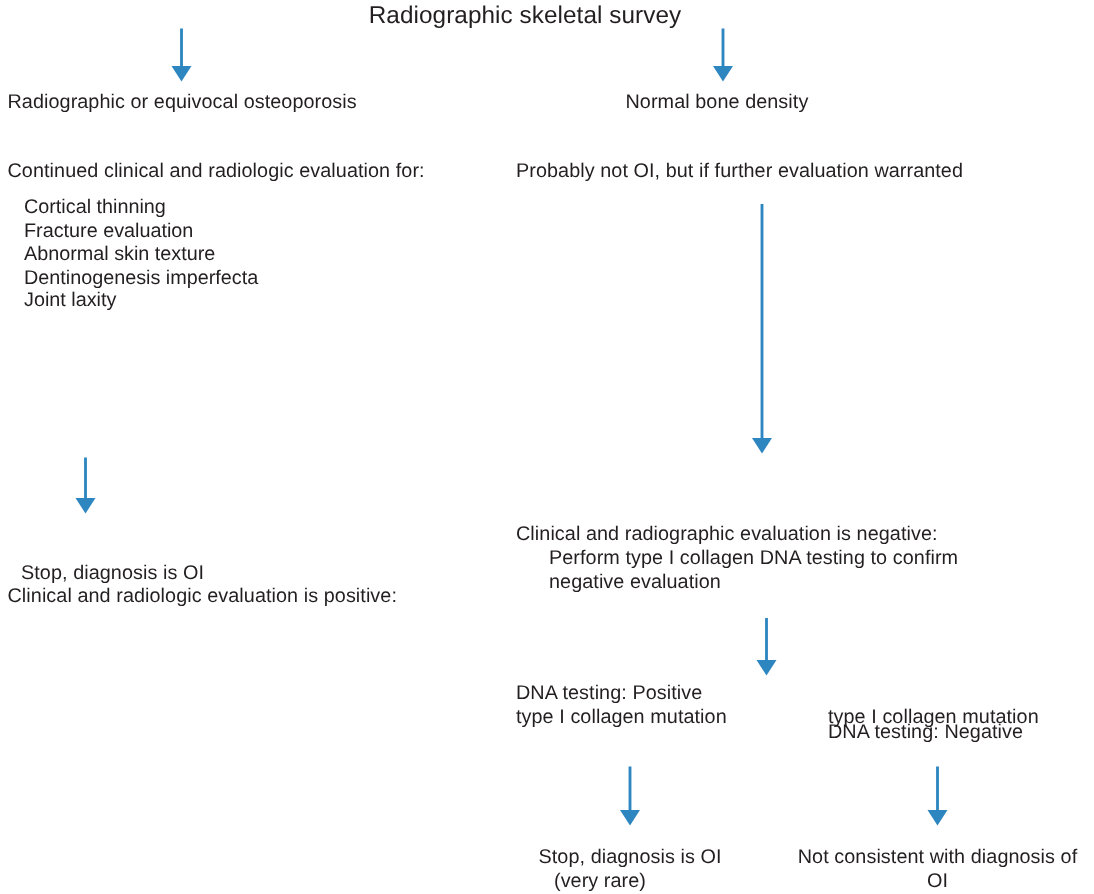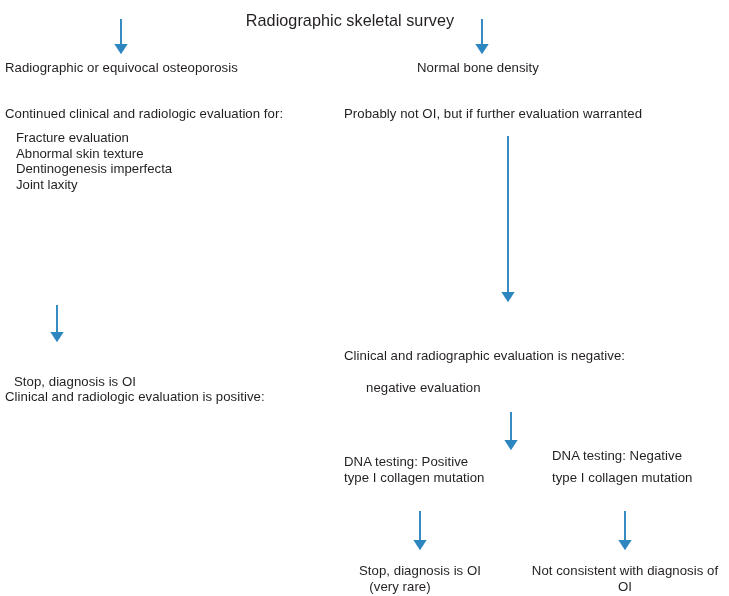--- a/index.html
+++ b/index.html
@@ -54,21 +54,21 @@
     font-size: 13.2px;
     line-height: 15.6px;
     white-space: pre;
   }
 </style>
 </head>
 <body>
 
 <div class="canvas">
 
-  <div class="txt title" style="left:205px; top:11px; width:290px;">Radiographic skeletal survey</div>
+  <div class="txt title" style="left:205px; top:1px; width:290px;">Radiographic skeletal survey</div>
 
   <svg class="arrow-layer" viewBox="0 0 729 596" width="729" height="596" xmlns="http://www.w3.org/2000/svg">
     <defs>
       <marker id="ah" markerWidth="8" markerHeight="8" refX="1.2" refY="4" orient="auto" markerUnits="strokeWidth">
         <path d="M0,0.4 L0,7.6 L5.6,4 z" fill="#2e86c1"></path>
       </marker>
     </defs>
 
     <g stroke="#2e86c1" stroke-width="1.9" fill="none" marker-end="url(#ah)">
       <line x1="121" y1="19" x2="121" y2="46"></line>
@@ -79,40 +79,42 @@
       <line x1="420" y1="511" x2="420" y2="542"></line>
       <line x1="625" y1="511" x2="625" y2="542"></line>
     </g>
   </svg>
 
   <div class="txt" style="left:5px; top:60px;">Radiographic or equivocal osteoporosis</div>
 
   <div class="txt" style="left:5px; top:106px;">Continued clinical and radiologic evaluation for:</div>
 
   <div class="list-block" style="left:16px; top:130px;">
+    <div>Cortical thinning</div>
     <div>Fracture evaluation</div>
     <div>Abnormal skin texture</div>
     <div>Dentinogenesis imperfecta</div>
     <div>Joint laxity</div>
   </div>
 
   <div class="txt" style="left:5px; top:364px;margin-top:25px;">Clinical and radiologic evaluation is positive:</div>
   <div class="txt" style="left:14px; top:374px;">Stop, diagnosis is OI</div>
 
   <div class="txt" style="left:417px; top:60px;">Normal bone density</div>
 
   <div class="txt" style="left:344px; top:348px;">Clinical and radiographic evaluation is negative:</div>
 
   <div class="txt" style="left:344px; top:106px;">Probably not OI, but if further evaluation warranted</div>
+  <div class="txt" style="left:366px; top:364px;">Perform type I collagen DNA testing to confirm</div>
   <div class="txt" style="left:366px; top:380px;">negative evaluation</div>
 
   <div class="txt" style="left:344px; top:454px;">DNA testing: Positive</div>
   <div class="txt" style="left:344px; top:470px;">type I collagen mutation</div>
 
-  <div class="txt" style="left:552px; top:448px;">DNA testing: Negative</div>
+  <div class="txt" style="left:552px; top:480px;">DNA testing: Negative</div>
   <div class="txt" style="left:552px; top:470px;">type I collagen mutation</div>
 
   <div class="txt center" style="left:340px; top:563px; width:160px;">Stop, diagnosis is OI</div>
   <div class="txt center" style="left:320px; top:579px; width:160px;">(very rare)</div>
 
   <div class="txt center" style="left:520px; top:563px; width:210px;">Not consistent with diagnosis of</div>
   <div class="txt center" style="left:520px; top:579px; width:210px;">OI</div>
 
 </div>
 

